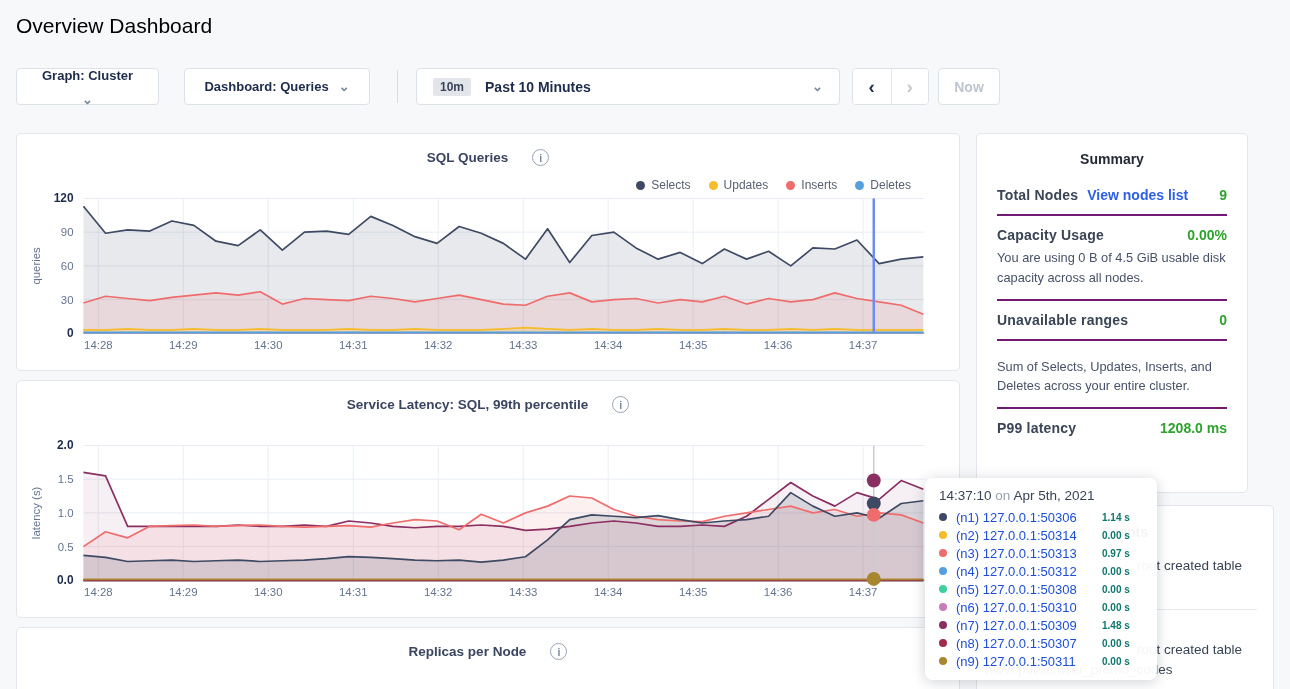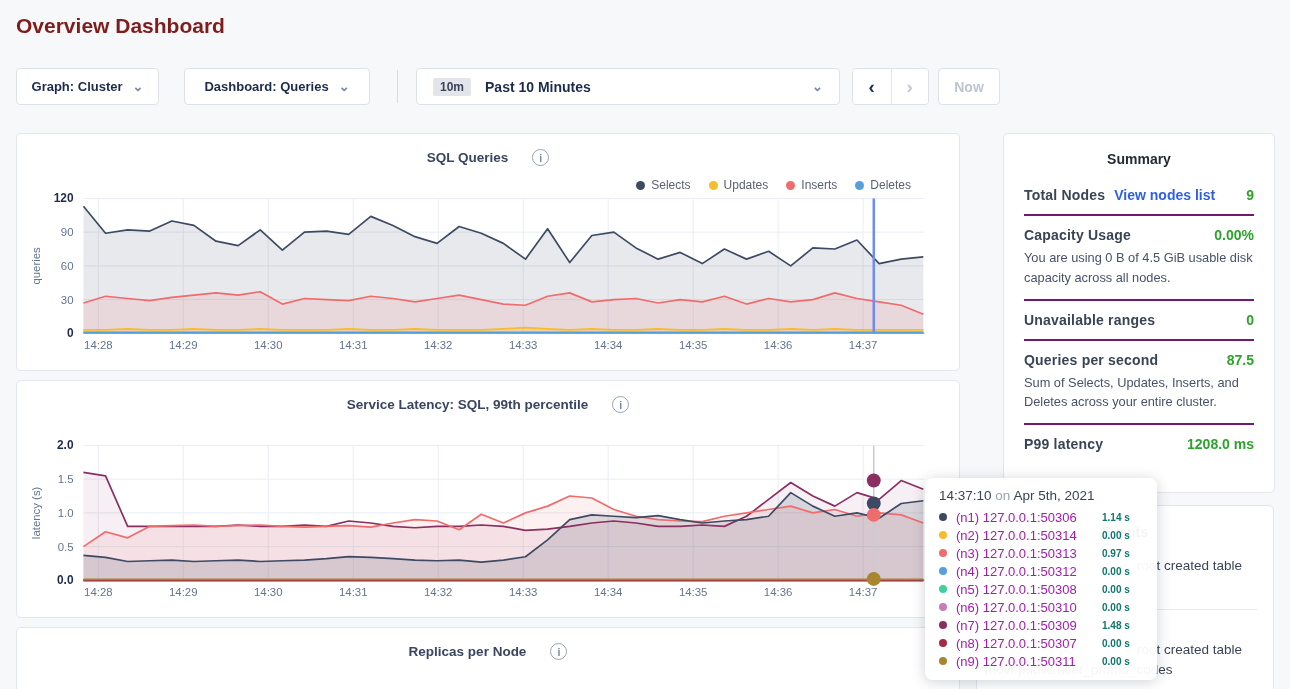--- a/index.html
+++ b/index.html
@@ -1,26 +1,26 @@
 <!DOCTYPE html>
 <html><head>
 <meta charset="utf-8">
 <style>
   * { box-sizing: border-box; margin: 0; padding: 0; }
   body { background:#dfe2e7; font-family:"Liberation Sans", sans-serif; }
   .screen{
     position:relative; width:1290px; height:689px; overflow:hidden;
     background:#f7f8fa; font-family:"Liberation Sans", sans-serif; color:#242a35;
   }
-  .page-title{ position:absolute; left:16px; top:14px; font-size:21px; font-weight:700; color:#7f1d1d; }
+  .page-title{ position:absolute; left:16px; top:14px; font-size:21px; font-weight:400; color:#000000; }
 
   
   .btnbox{ position:absolute; top:68px; height:37px; background:#fff; border:1px solid #dde1e8; border-radius:4px;
     display:flex; align-items:center; justify-content:center; gap:10px; font-size:13px; font-weight:bold; color:#1c2b4a; cursor:pointer;}
-  .dd1{ left:16px; width:143px; }
+  .dd1{ left:16px; width:143px;flex-direction:column; }
   .dd2{ left:184px; width:186px; }
   .chev{ color:#7d88a0; font-size:13px; font-weight:bold; line-height:1; }
   .vsep{ position:absolute; left:397px; top:70px; height:33px; border-left:1px solid #d9dde3; }
   .timesel{ left:416px; width:424px; justify-content:flex-start; padding:0 16px; gap:14px; }
   .timesel .chev{ margin-left:auto; }
   .badge{ background:#e2e6eb; color:#3a4358; font-size:12px; font-weight:bold; padding:2px 7px; border-radius:2px; }
   .tlabel{ font-size:14px; font-weight:bold; color:#1c2b4a; }
   .navgrp{ position:absolute; left:852px; top:68px; height:37px; width:77px; background:#fff; border:1px solid #dde1e8;
     border-radius:4px; display:flex; overflow:hidden; }
   .navgrp button{ width:50%; border:none; background:#fff; font-size:19px; font-weight:bold; color:#242f49; cursor:pointer; line-height:1; }
@@ -40,21 +40,21 @@
   .chart-svg{ position:absolute; left:0; top:0; width:100%; height:100%; }
   svg text{ font-family:"Liberation Sans", sans-serif; }
   .xt,.yt{ font-size:11.5px; fill:#64748f; }
   .ytb{ font-size:12px; font-weight:bold; fill:#1c2b4a; }
   .ylab{ font-size:11.5px; fill:#64748f; }
   .legend{ position:absolute; right:48px; top:44px; display:flex; gap:18px; }
   .leg-item{ display:flex; align-items:center; gap:6px; font-size:12px; color:#596171; cursor:pointer; }
   .leg-dot{ width:9px; height:9px; border-radius:50%; }
 
   
-  .summary{ left:976px; top:133px; width:272px; height:360px; padding:0 20px; overflow:hidden;margin-left:27px; }
+  .summary{ left:976px; top:133px; width:272px; height:360px; padding:0 20px; overflow:hidden; }
   .sum-title{ text-align:center; font-size:14px; font-weight:bold; color:#242a35; padding:17px 0 9px; }
   .sum-item{ border-bottom:2px solid #701a75; padding:11px 0; }
   .sum-item:last-child{ border-bottom:none; }
   .sum-row{ display:flex; align-items:baseline; }
   .sum-label{ font-size:14px; font-weight:bold; color:#394455; letter-spacing:.2px; }
   .sum-link{ font-size:14px; font-weight:bold; margin-left:9px; cursor:pointer; }
   .sum-value{ margin-left:auto; font-size:14px; font-weight:bold; }
   .sum-sub{ font-size:12.8px; color:#475268; line-height:1.55; margin-top:5px; }
 
   
@@ -63,21 +63,21 @@
   .ev-frag{ position:absolute; font-size:13.5px; color:#394455; white-space:nowrap; }
   .ev-div{ position:absolute; left:16px; right:16px; top:103px; border-top:1px solid #e8eaee; }
 
   
   .tooltip{ position:absolute; left:925px; top:478px; width:232px; background:rgba(255,255,255,.95);
     border-radius:8px; box-shadow:0 2px 14px rgba(40,50,70,.22); padding:10px 20px 10px 14px; z-index:50; }
   .tt-title{ font-size:13.5px; color:#394455; margin-bottom:5px; }
   .tt-on{ color:#9aa3b2; }
   .tt-row{ display:flex; align-items:center; height:18px; }
   .tt-dot{ width:8px; height:8px; border-radius:50%; margin-right:9px; flex:none; }
-  .tt-label{ font-size:13px; color:#a21caf; width:146px; }
+  .tt-label{ font-size:13px; color:#1d4ed8; width:146px; }
   .tt-value{ font-size:10px; font-weight:bold; color:#0f766e; }
 </style>
 </head>
 <body>
 
 <div class="screen">
   <h1 class="page-title">Overview Dashboard</h1>
 
   <button class="btnbox dd1">
     <span>Graph: Cluster</span>
@@ -247,24 +247,20 @@
           </div>
           <p class="sum-sub">You are using 0 B of 4.5 GiB usable disk capacity across all nodes.</p>
         </div>
         <div class="sum-item">
           <div class="sum-row">
             <span class="sum-label">Unavailable ranges</span>
             <span class="sum-value" style="color: rgb(45, 163, 45);">0</span>
           </div>
         </div>
         <div class="sum-item">
-          <div class="sum-row">
-            <span class="sum-label">Queries per second</span>
-            <span class="sum-value" style="color: rgb(45, 163, 45);">87.5</span>
-          </div>
           <p class="sum-sub">Sum of Selects, Updates, Inserts, and Deletes across your entire cluster.</p>
         </div>
         <div class="sum-item">
           <div class="sum-row">
             <span class="sum-label">P99 latency</span>
             <span class="sum-value" style="color: rgb(45, 163, 45);">1208.0 ms</span>
           </div>
         </div>
       </div>
   </section>

